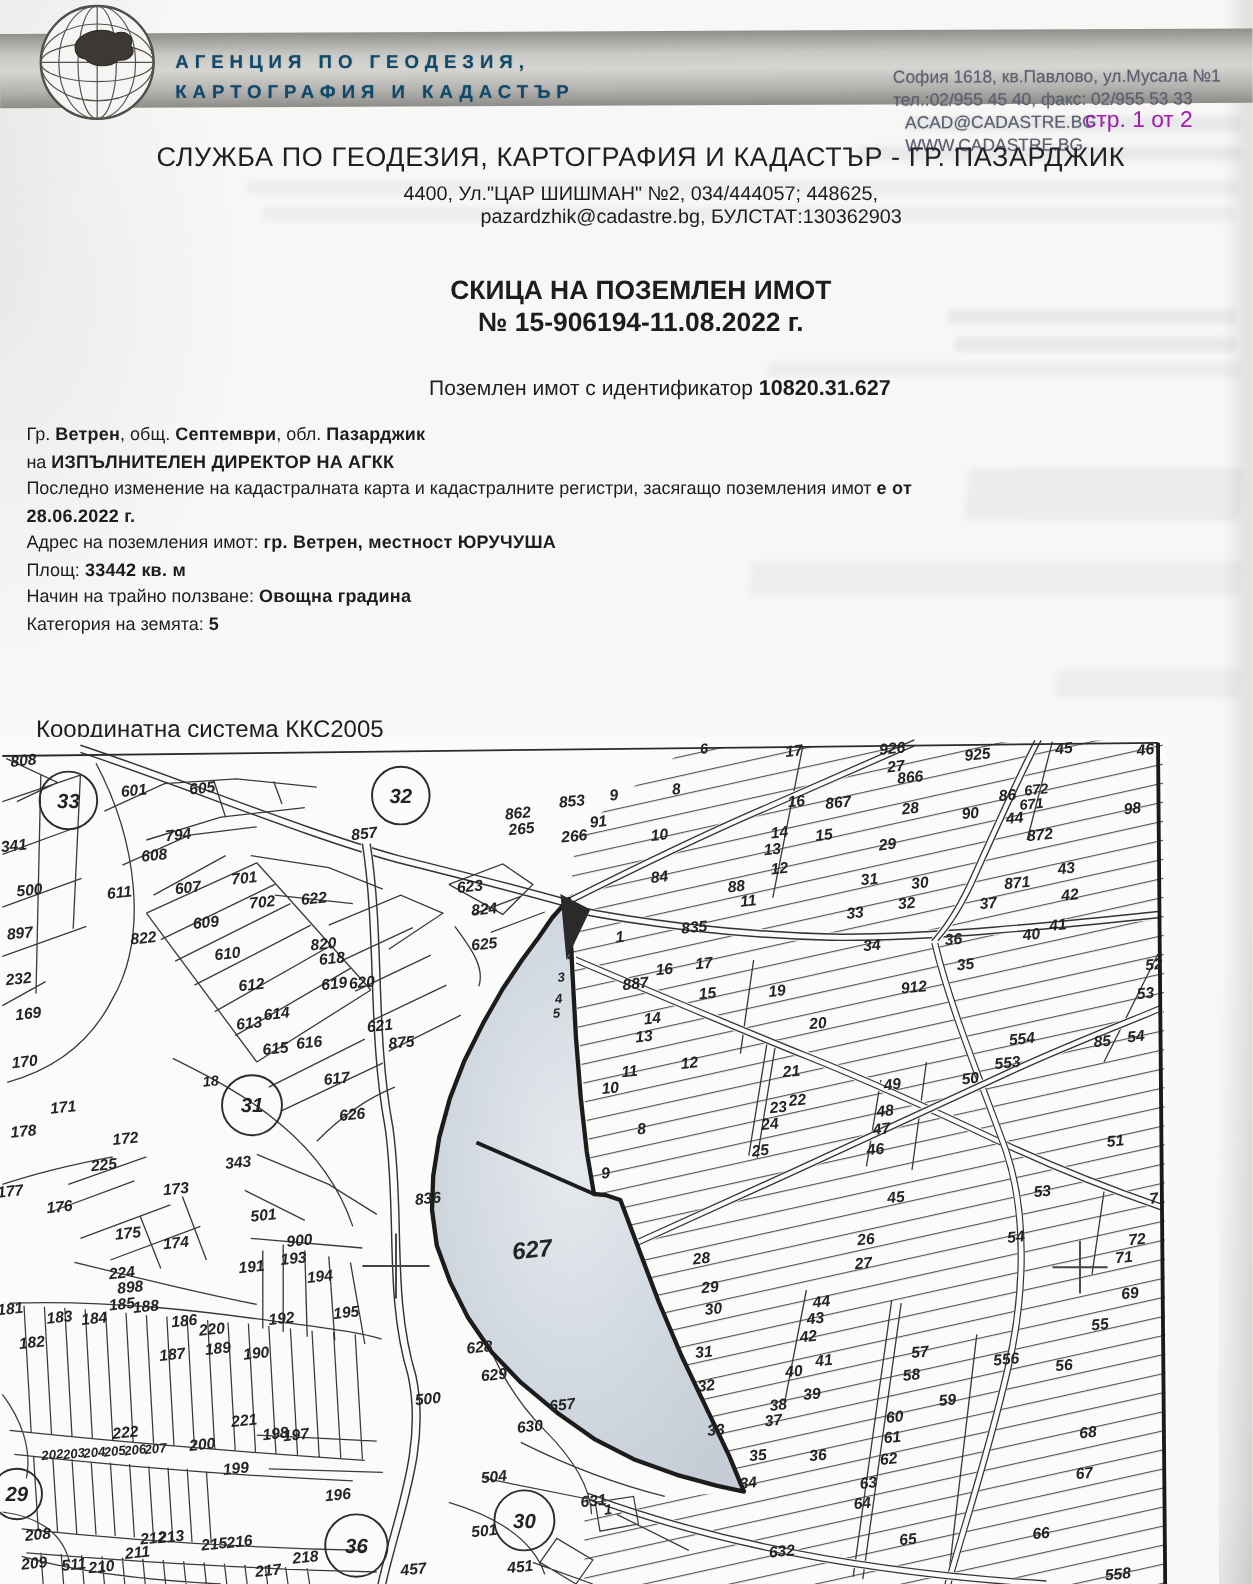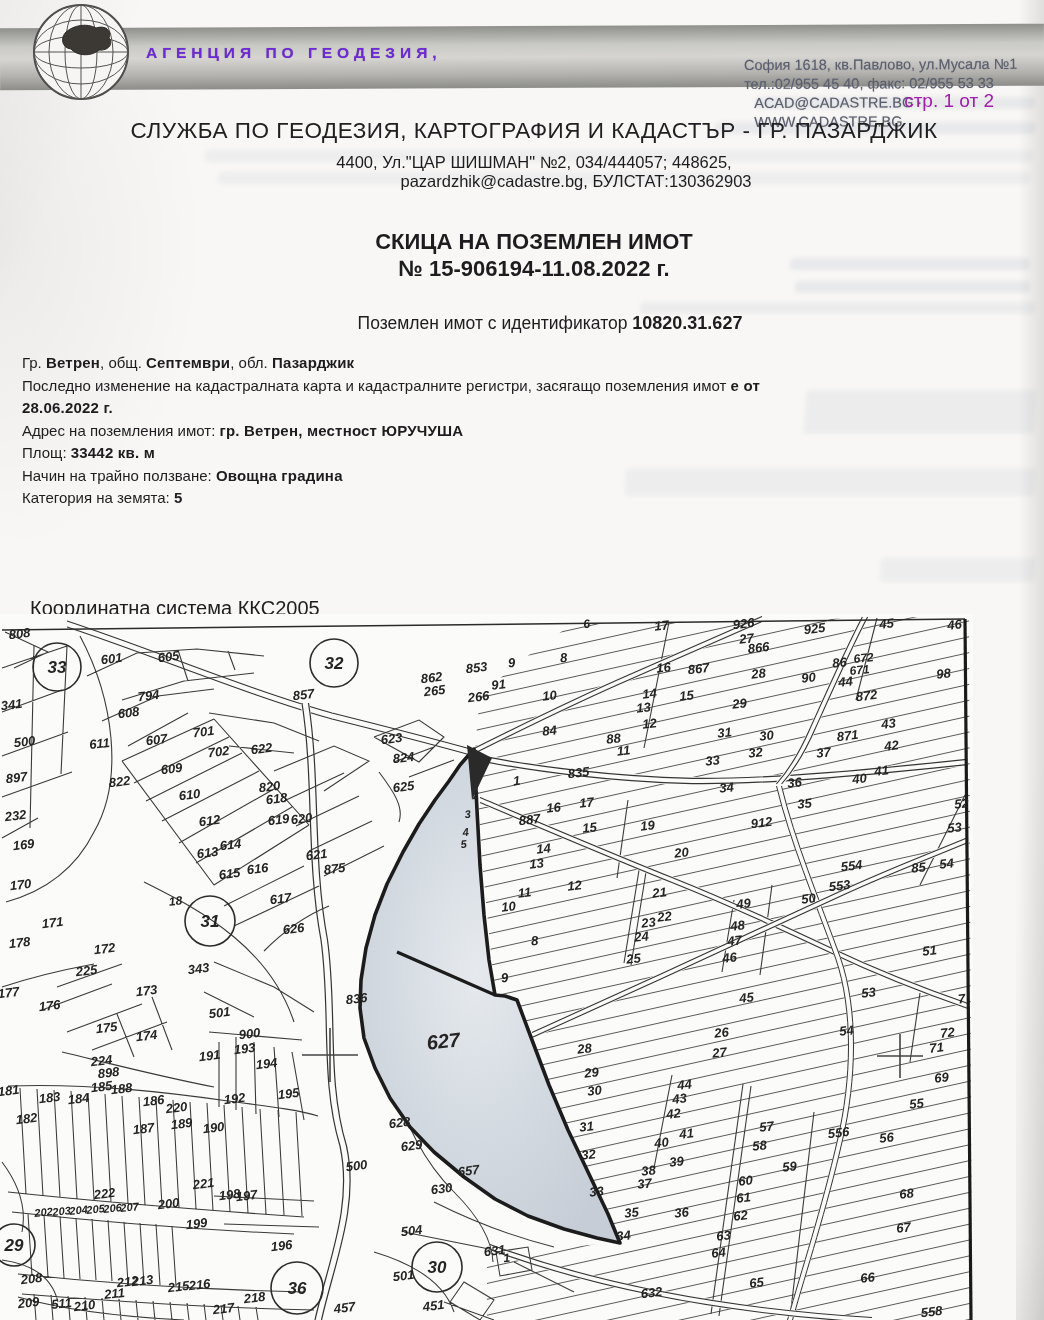--- a/index.html
+++ b/index.html
@@ -11,21 +11,21 @@
        background:linear-gradient(115deg,rgba(0,0,0,0.045) 0%,rgba(0,0,0,0) 9%,rgba(0,0,0,0) 84%,rgba(0,0,0,0.06) 100%),
                   linear-gradient(0deg,rgba(0,0,0,0.03) 0%,rgba(0,0,0,0) 6%);}
   #wr2{left:0;top:90px;width:240px;height:520px;background:radial-gradient(ellipse at 0% 30%,rgba(0,0,0,0.05),rgba(0,0,0,0) 60%);}
   #wr3{right:0;top:0;width:26px;height:1320px;background:linear-gradient(90deg,rgba(0,0,0,0),rgba(0,0,0,0.10));}
 
   
   #band{position:absolute;left:0;top:26px;width:1044px;height:62px;transform:rotate(-0.25deg);
         background:linear-gradient(180deg,#8f8f8c 0%,#c9c9c6 30%,#d6d5d2 50%,#b3b2af 78%,#8c8c89 100%);}
   #logo{position:absolute;left:30px;top:2px;width:102px;height:100px;}
   #agency{position:absolute;left:146px;top:40px;line-height:25px;font-size:15.5px;font-weight:bold;
-          letter-spacing:5px;color:#6d28d9;text-shadow:0 0 1px rgba(78,72,64,0.55);}
+          letter-spacing:5px;color:#0c4a6e;text-shadow:0 0 1px rgba(78,72,64,0.55);}
   #hq{position:absolute;left:744px;top:31px;font-size:14.5px;line-height:19px;color:#5b5f6d;
       text-shadow:0 0 1px rgba(90,95,110,0.5);}
   #pageno{position:absolute;right:50px;top:90px;font-size:19px;color:#a21caf;}
 
   .center{position:absolute;left:12px;width:1044px;text-align:center;}
   #office-title{top:118px;font-size:22.5px;letter-spacing:0.5px;color:#202022;}
   #office-addr1{top:153px;font-size:16.5px;}
   #office-addr2{top:172px;font-size:16.5px;margin-left:42px;}
   #doc-title{top:229px;font-size:22px;font-weight:bold;}
   #doc-number{top:256px;font-size:22px;font-weight:bold;}
@@ -80,37 +80,39 @@
     <ellipse cx="51" cy="50" rx="16" ry="47" fill="none" stroke="#55534f" stroke-width="1"></ellipse>
     <line x1="51" y1="3" x2="51" y2="97" stroke="#55534f" stroke-width="1"></line>
     <ellipse cx="51" cy="50" rx="47" ry="16" fill="none" stroke="#55534f" stroke-width="1"></ellipse>
     <ellipse cx="51" cy="50" rx="47" ry="32" fill="none" stroke="#55534f" stroke-width="1"></ellipse>
     <line x1="4" y1="50" x2="98" y2="50" stroke="#55534f" stroke-width="1"></line>
     <path d="M36,30 C44,23 57,21 66,26 C75,23 82,28 79,36 C84,42 78,49 69,48 C61,55 47,54 41,47 C32,46 30,36 36,30 Z" fill="#3c3833" stroke="#2e2b27" stroke-width="1"></path>
   </svg>
 
   <div id="agency">
     <div>АГЕНЦИЯ ПО ГЕОДЕЗИЯ,</div>
+    <div>КАРТОГРАФИЯ И КАДАСТЪР</div>
   </div>
 
   <div id="pageno">стр. 1 от 2</div>
 
   <div class="center" id="office-title">СЛУЖБА ПО ГЕОДЕЗИЯ, КАРТОГРАФИЯ И КАДАСТЪР - ГР. ПАЗАРДЖИК</div>
   <div class="center" id="office-addr1">4400, Ул."ЦАР ШИШМАН" №2, 034/444057; 448625,</div>
   <div class="center" id="office-addr2">pazardzhik@cadastre.bg, БУЛСТАТ:130362903</div>
 
   <div class="center" id="doc-title">СКИЦА НА ПОЗЕМЛЕН ИМОТ</div>
   <div class="center" id="doc-number">№ 15-906194-11.08.2022 г.</div>
 
   <div class="center" id="id-line">
     <span>Поземлен имот с идентификатор </span><b>10820.31.627</b>
   </div>
 
   <div id="details">
     <div><span>Гр. </span><b>Ветрен</b><span>, общ. </span><b>Септември</b><span>, обл. </span><b>Пазарджик</b></div>
+    <div><span>на </span><b>ИЗПЪЛНИТЕЛЕН ДИРЕКТОР НА АГКК</b></div>
     <div><span>Последно изменение на кадастралната карта и кадастралните регистри, засягащо поземления имот </span><b>е от</b></div>
     <div><b>28.06.2022 г.</b></div>
     <div><span>Адрес на поземления имот: </span><b>гр. Ветрен, местност ЮРУЧУША</b></div>
     <div><span>Площ: </span><b>33442 кв. м</b></div>
     <div><span>Начин на трайно ползване: </span><b>Овощна градина</b></div>
     <div><span>Категория на земята: </span><b>5</b></div>
   </div>
 
   <div id="coordsys">Координатна система ККС2005</div>
 

